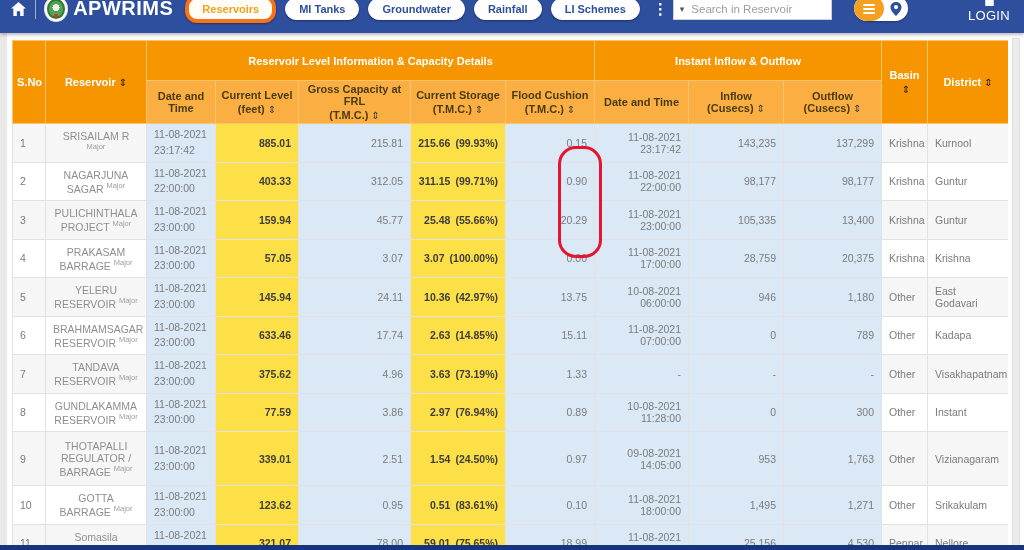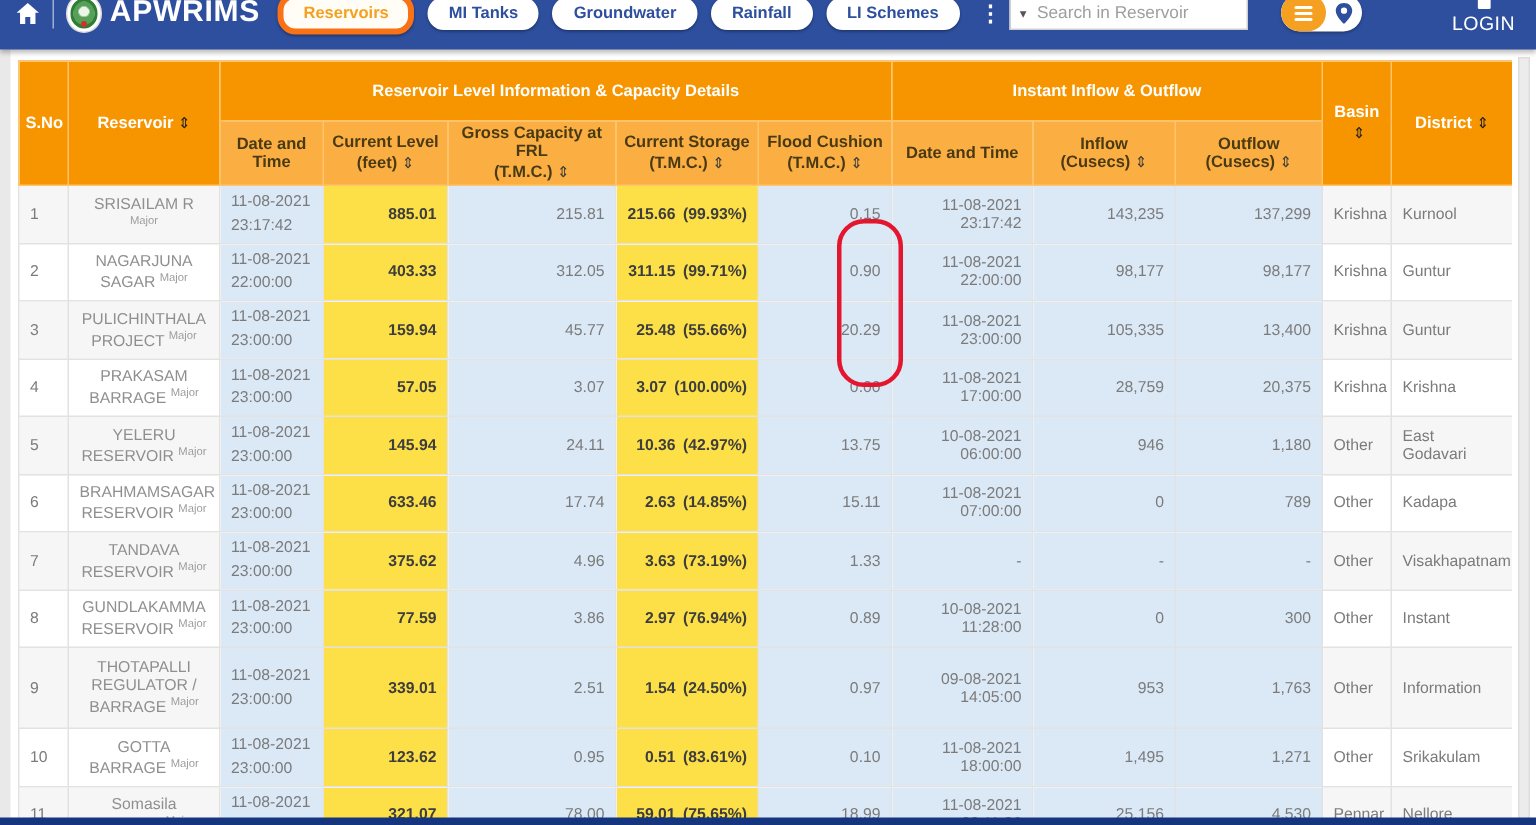--- a/index.html
+++ b/index.html
@@ -314,21 +314,21 @@
           <td class="plain name-cell">THOTAPALLI REGULATOR / BARRAGE <sup class="rtype">Major</sup></td>
           <td class="blue center date2">11-08-2021<br>23:00:00</td>
           <td class="peach num bold">339.01</td>
           <td class="blue num">2.51</td>
           <td class="peach num bold">1.54<span class="pct">(24.50%)</span></td>
           <td class="blue num">0.97</td>
           <td class="blue num">09-08-2021 14:05:00</td>
           <td class="blue num">953</td>
           <td class="blue num">1,763</td>
           <td class="plain">Other</td>
-          <td class="plain">Information</td>
+          <td class="plain">Vizianagaram</td>
         </tr>
         <tr>
           <td class="plain">10</td>
           <td class="plain name-cell">GOTTA BARRAGE <sup class="rtype">Major</sup></td>
           <td class="blue center date2">11-08-2021<br>23:00:00</td>
           <td class="peach num bold">123.62</td>
           <td class="blue num">0.95</td>
           <td class="peach num bold">0.51<span class="pct">(83.61%)</span></td>
           <td class="blue num">0.10</td>
           <td class="blue num">11-08-2021 18:00:00</td>

